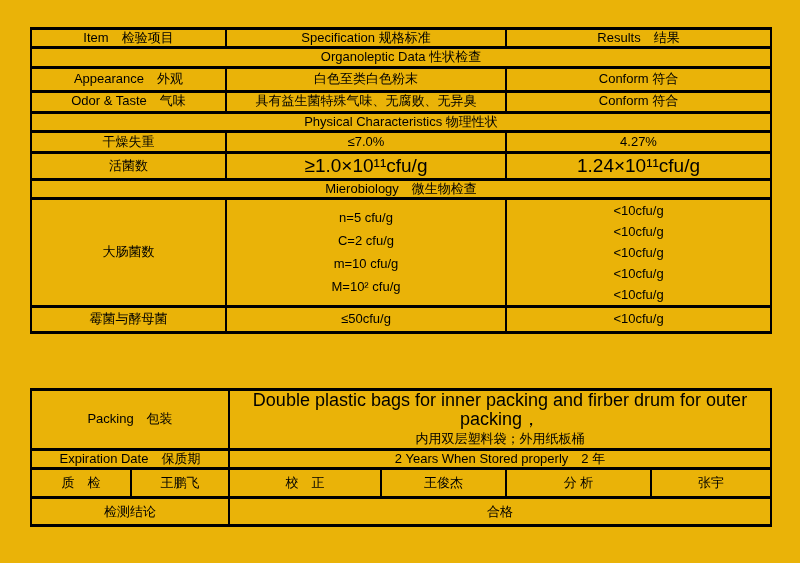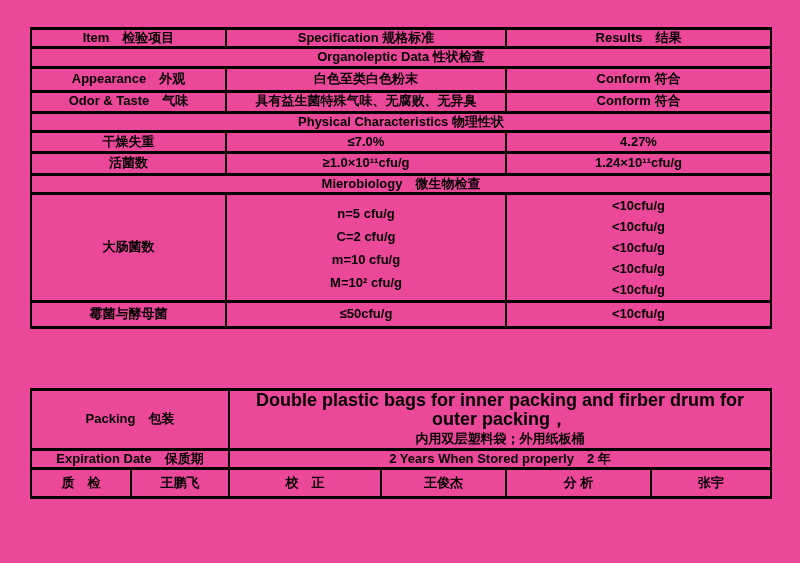--- a/index.html
+++ b/index.html
@@ -6,23 +6,23 @@
     margin: 0;
     padding: 0;
     background: #fdfdfd;
     font-family: "Liberation Sans", "DejaVu Sans", sans-serif;
     color: #000;
   }
   .sheet {
     position: relative;
     width: 800px;
     height: 563px;
-    background: #ec4899;
+    background: #eab308;
     overflow: hidden;
-    font-weight: 700;
+    font-weight: 400;
   }
   table {
     position: absolute;
     border-collapse: collapse;
     table-layout: fixed;
   }
   td {
     border: 2px solid #000;
     text-align: center;
     vertical-align: middle;
@@ -48,21 +48,21 @@
   .result-lines div{ line-height: 21px; }
   
   #footer-table { left: 30px; top: 388px; width: 740px; }
   #footer-table td { border-top-width: 3px; border-bottom-width: 3px; }
   #footer-table .r-packing    { height: 38px; }
   #footer-table .r-expiration { height: 19px; }
   #footer-table .r-signatures { height: 29px; padding-left: 38px; }
   #footer-table .r-conclusion { height: 28px; }
   .packing-lines div { line-height: 19px; }
   .en { font-size: 18px; }
-  .sup { font-size: 13px; }
+  .sup { font-size: 19px; }
 </style>
 </head>
 <body>
 
 <div class="sheet">
 
   <table id="coa-table">
     <colgroup>
       <col style="width:195px">
       <col style="width:280px">
@@ -155,16 +155,20 @@
         <td colspan="4">2 Years When Stored properly　2 年</td>
       </tr>
       <tr class="r-signatures">
         <td>质　检</td>
         <td>王鹏飞</td>
         <td>校　正</td>
         <td>王俊杰</td>
         <td>分 析</td>
         <td>张宇</td>
       </tr>
+      <tr class="r-conclusion">
+        <td colspan="2">检测结论</td>
+        <td colspan="4">合格</td>
+      </tr>
     </tbody>
   </table>
 
 </div>
 
 </body></html>

